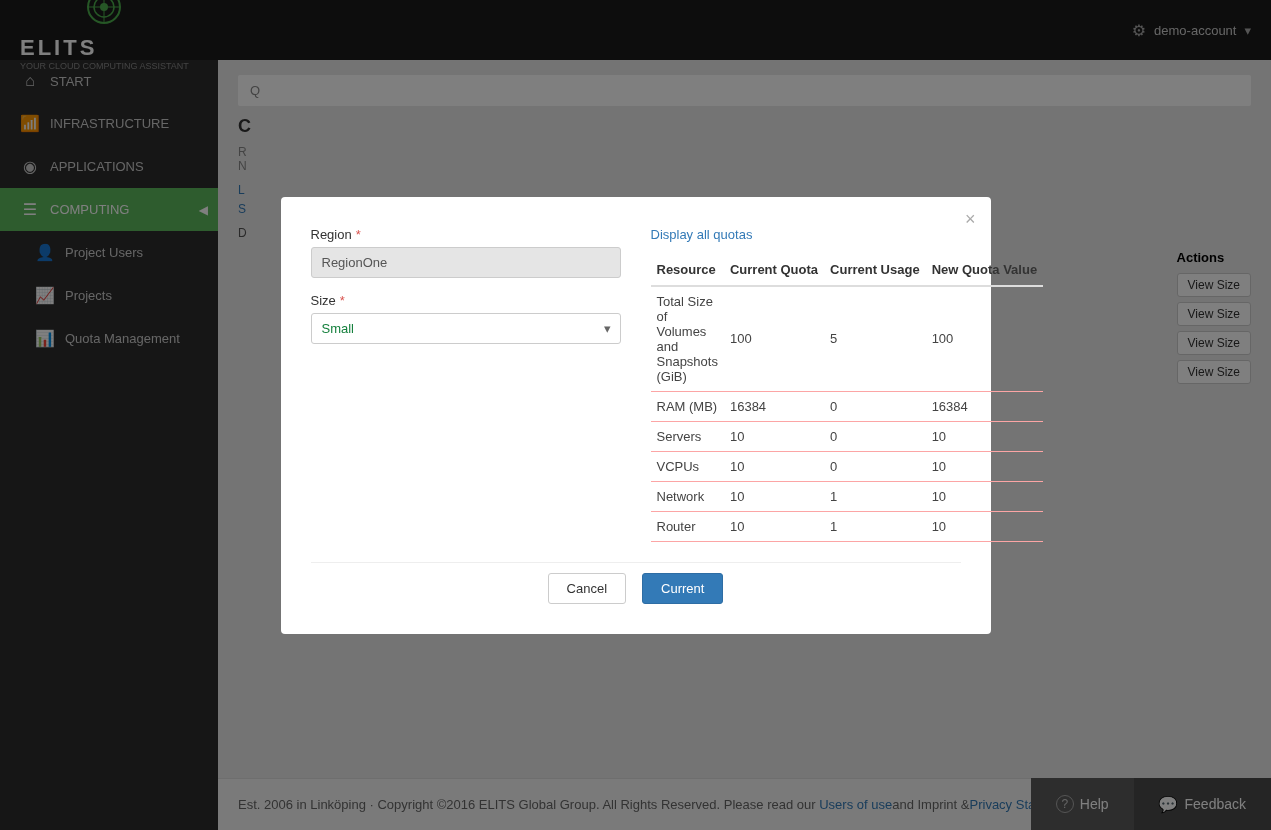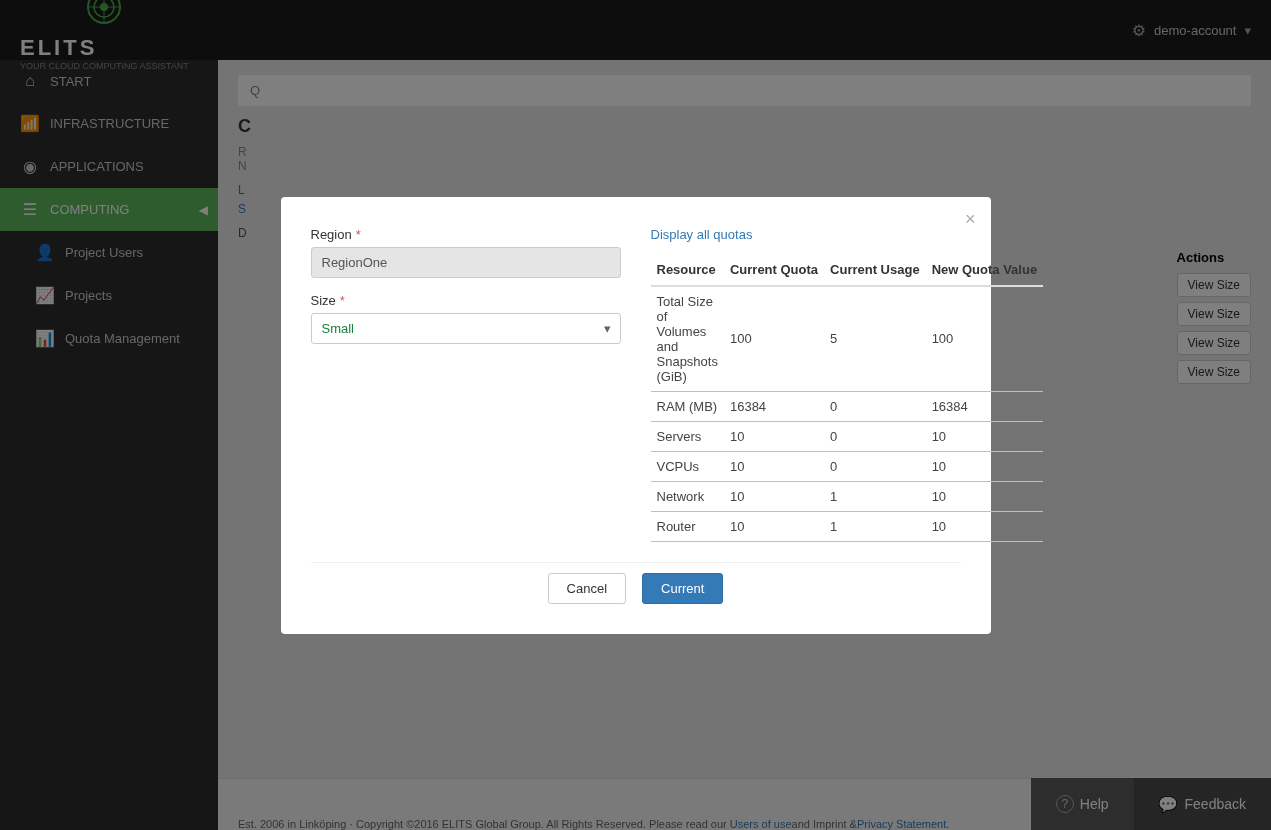--- a/index.html
+++ b/index.html
@@ -76,23 +76,23 @@
     
     .copyright-bar {
       position: absolute;
       bottom: 0;
       left: 0;
       right: 0;
       height: 52px;
       background: #f5f5f5;
       border-top: 1px solid #ddd;
       display: flex;
-      align-items: flex-end;
+      align-items: center;
       padding: 0 20px;
-      font-size: 11px;
+      font-size: 13px;
       color: #666;
       z-index: 1;
     }
     .copyright-bar a { color: #337ab7; text-decoration: none; }
 
     
     .overlay {
       position: absolute;
       top: 0;
       left: 0;

